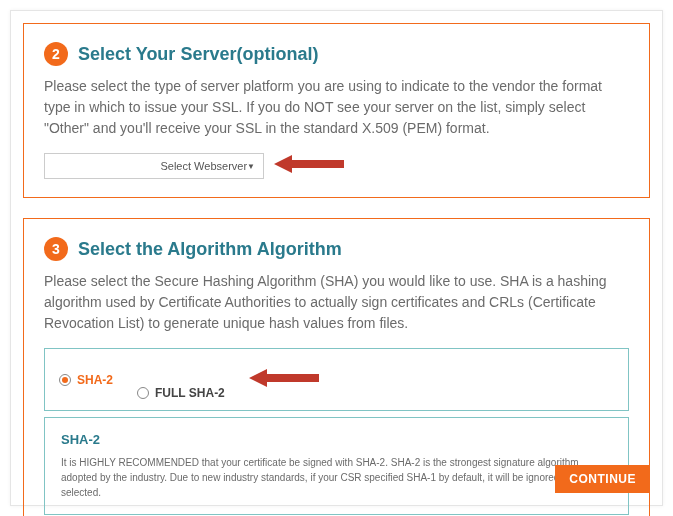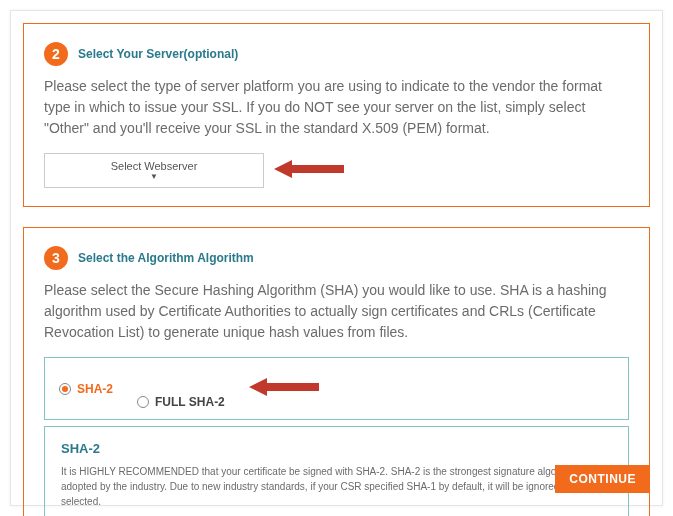--- a/index.html
+++ b/index.html
@@ -37,21 +37,21 @@
     height: 24px;
     border-radius: 50%;
     font-weight: bold;
     font-size: 14px;
     display: flex;
     align-items: center;
     justify-content: center;
   }
   .step-title {
     color: #2A7A8C;
-    font-size: 12px;
+    font-size: 18px;
     font-weight: bold;
   }
   .desc {
     color: #6b6b6b;
     font-size: 14px;
     line-height: 1.5;
     margin-bottom: 14px;
   }
   .select-wrap {
     display: flex;
@@ -61,21 +61,20 @@
   .select-box {
     border: 1px solid #ccc;
     font-size: 11px;
     color: #555;
     padding: 6px 8px;
     width: 220px;
     display: flex;
     justify-content: flex-end;
     align-items: center;
     background: #fff;
-    flex-direction: column;
   }
   .caret { font-size: 8px; color: #555; }
   .arrow {
     display: inline-block;
   }
   .radio-row {
     border: 1px solid #80C4C4;
     padding: 10px 14px;
     display: flex;
     align-items: center;

